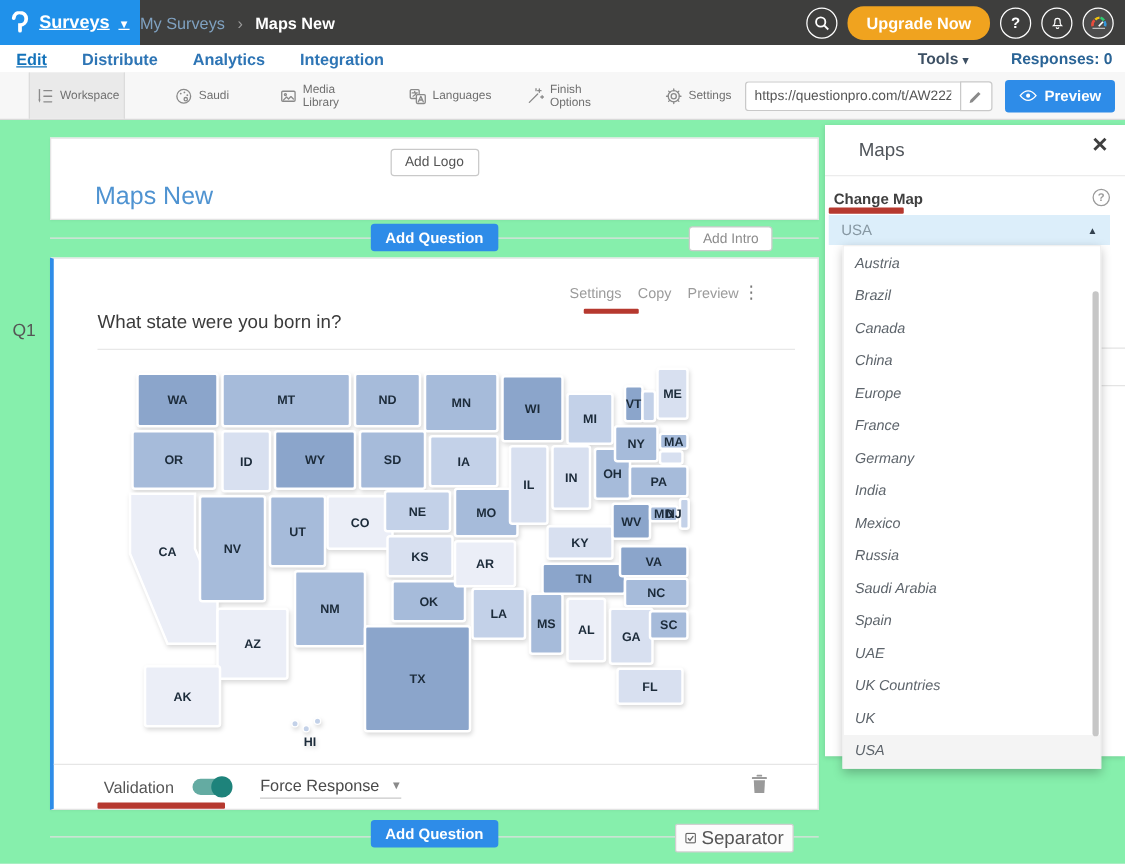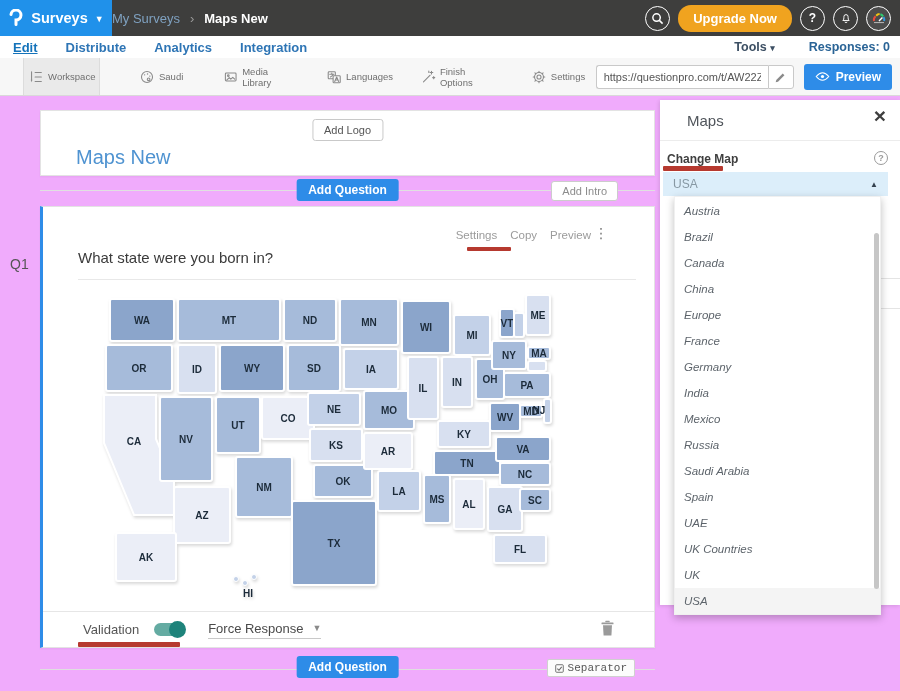--- a/index.html
+++ b/index.html
@@ -1,20 +1,20 @@
 <!DOCTYPE html>
 <html><head>
 <meta charset="utf-8">
 <style>
   * { margin:0; padding:0; box-sizing:border-box; }
   body { width:900px; height:691px; font-family:"Liberation Sans", sans-serif; overflow:hidden; background:#efefef; position:relative; }
 
   
   .topbar { position:absolute; top:0; left:0; width:900px; height:36px; background:#3e3e3d; display:flex; align-items:center; }
-  .brand { width:112px; height:36px; background:#2091ea; display:flex; align-items:center; justify-content:center; gap:7px; color:#fff; }
+  .brand { width:112px; height:36px; background:#2091ea; display:flex; align-items:center; justify-content:center; gap:7px; color:#fff;text-decoration:underline; }
   .brand .plabel { font-size:14.5px; font-weight:700; }
   .brand .caret { font-size:9px; margin-top:2px; }
   .crumbs { display:flex; align-items:center; gap:10px; font-size:13px; }
   .crumb-parent { color:#7fa1c0; }
   .crumb-sep { color:#9a9a9a; font-size:13px; }
   .crumb-current { color:#fff; font-weight:700; }
   .top-right { margin-left:auto; display:flex; align-items:center; gap:8px; padding-right:9px; }
   .circ { width:25px; height:25px; border:1.5px solid #fff; border-radius:50%; display:flex; align-items:center; justify-content:center; color:#fff; font-size:12px; font-weight:700; }
   .upgrade { background:#f0a31f; color:#fff; font-size:13px; font-weight:700; border:none; border-radius:13px; padding:6px 15px; }
   .avatar { background:#4c4c4c; }
@@ -33,21 +33,21 @@
   .tool { width:90px; display:flex; flex-direction:row; align-items:center; justify-content:center; gap:3px;margin-left:23px; }
   .tool.active { background:#eaeaea; border-left:1px solid #dcdcdc; border-right:1px solid #dcdcdc; }
   .tool svg { stroke:#8a8a8a; fill:none; stroke-width:1.2; stroke-linecap:round; stroke-linejoin:round; }
   .tool .tlabel { font-size:9.5px; color:#6f6f6f; }
   .url-zone { margin-left:auto; display:flex; align-items:center; padding-right:8px; gap:0; }
   .url-input { width:172px; height:24px; border:1px solid #c9c9c9; border-right:none; border-radius:3px 0 0 3px; font-size:11px; color:#555; padding:0 7px; background:#fff; font-family:"Liberation Sans", sans-serif; }
   .url-edit { width:26px; height:24px; border:1px solid #c9c9c9; border-radius:0 3px 3px 0; background:#fff; display:flex; align-items:center; justify-content:center; }
   .preview-btn { margin-left:10px; height:26px; background:#2e8ce8; color:#fff; border:none; border-radius:3px; font-size:12px; font-weight:700; display:flex; align-items:center; gap:6px; padding:0 11px; }
 
   
-  .canvas { position:absolute; top:96px; left:0; width:900px; height:595px; background:#f0abfc; }
+  .canvas { position:absolute; top:96px; left:0; width:900px; height:595px; background:#86efac; }
   .card { position:absolute; background:#fff; border:1px solid #e3e3e3; box-shadow:0 1px 2px rgba(0,0,0,.05); }
   .head-card { left:40px; top:14px; width:615px; height:66px; }
   .add-logo { position:absolute; left:50%; transform:translateX(-50%); top:8px; background:#fff; border:1px solid #c9c9c9; border-radius:3px; font-size:11px; color:#555; padding:4px 11px; }
   .survey-title { position:absolute; left:35px; top:35px; font-size:20px; color:#4f93d1; }
 
   .addq-row { position:absolute; left:40px; top:80px; width:615px; height:30px; }
   .addq-row .line { position:absolute; left:0; right:0; top:14px; border-top:1px solid #e0e0e0; }
   .btn-blue { background:#2e8ce8; color:#fff; border:none; border-radius:3px; font-size:12px; font-weight:700; padding:4px 12px; position:relative; }
   .addq-center { position:absolute; left:50%; transform:translateX(-50%); top:3px; }
   .add-intro { position:absolute; right:37px; top:5px; background:#fff; border:1px solid #ccc; border-radius:3px; color:#8c8c8c; font-size:11px; padding:3px 10px; }
@@ -65,21 +65,21 @@
   .val-label { font-size:13px; color:#555; }
   .toggle { position:relative; width:30px; height:13px; background:#64aba2; border-radius:7px; margin-left:15px; }
   .toggle .knob { position:absolute; right:-2px; top:-2px; width:17px; height:17px; background:#1e837b; border-radius:50%; }
   .force-resp { margin-left:24px; font-size:13px; color:#4a4a4a; border-bottom:1px solid #c9c9c9; padding-bottom:2px; display:flex; gap:9px; align-items:center; }
   .force-resp .caret { color:#8a8a8a; font-size:9px; }
   .trash { margin-left:auto; margin-right:40px; }
 
   .bottom-row { position:absolute; left:40px; top:552px; width:615px; height:43px; }
   .bottom-row .line { position:absolute; left:0; right:0; top:21px; border-top:1px solid #dfdfdf; }
   .bottom-addq { position:absolute; left:50%; transform:translateX(-50%); top:8px; }
-  .sep-btn { position:absolute; right:20px; top:11px; background:#fcfcfc; border:1px solid #d0d0d0; border-radius:2px; font-size:11px; color:#555; padding:2px 7px; display:flex; align-items:center; gap:4px;font-family:Liberation Mono, monospace; }
+  .sep-btn { position:absolute; right:20px; top:11px; background:#fcfcfc; border:1px solid #d0d0d0; border-radius:2px; font-size:15px; color:#555; padding:2px 7px; display:flex; align-items:center; gap:4px; }
 
   
   .panel { position:absolute; left:660px; top:4px; width:240px; height:505px; background:#fff; box-shadow:-1px 1px 4px rgba(0,0,0,.12); }
   .panel-title { position:absolute; left:27px; top:12px; font-size:15px; color:#50555b; }
   .panel-close { position:absolute; right:14px; top:5px; font-size:21px; font-weight:700; color:#3f3f3f; line-height:1; }
   .panel-div { position:absolute; left:0; right:0; top:40px; border-top:1px solid #ececec; }
   .chg-label { position:absolute; left:7px; top:52px; font-size:12px; font-weight:700; color:#3f3f3f; }
   .help-circ { position:absolute; right:12px; top:51px; width:14px; height:14px; border:1.3px solid #9a9a9a; border-radius:50%; color:#9a9a9a; font-size:9px; font-weight:700; display:flex; align-items:center; justify-content:center; }
   .selectbox { position:absolute; left:3px; top:72px; width:225px; height:24px; background:#dceefa; display:flex; align-items:center; padding:0 10px; }
   .selectbox .sel-val { font-size:12px; color:#8798a3; }

